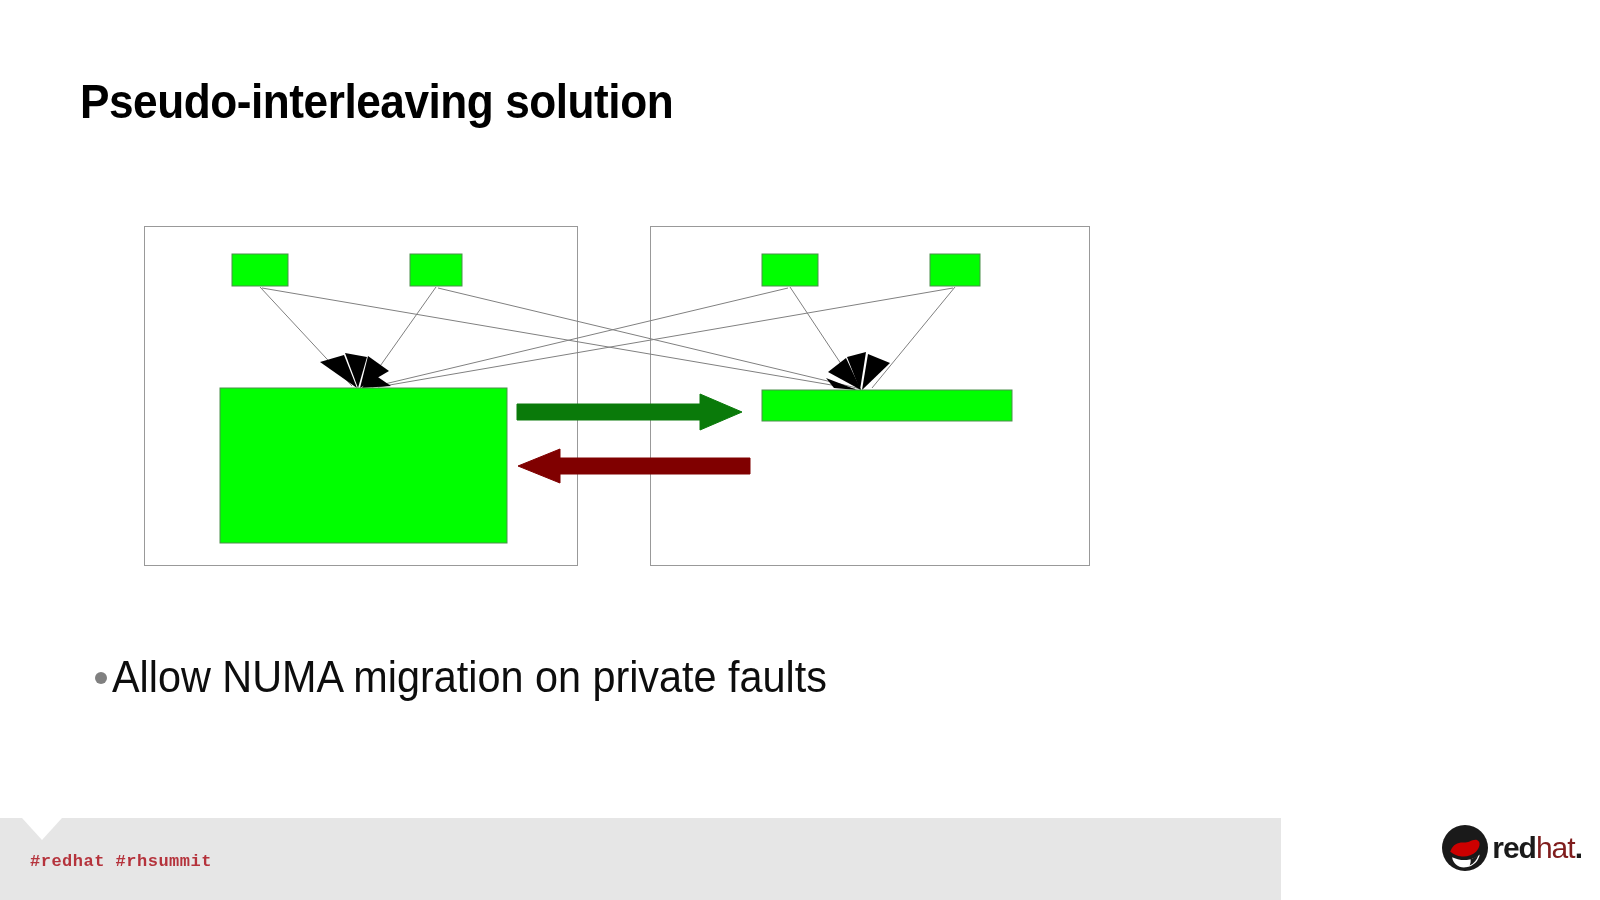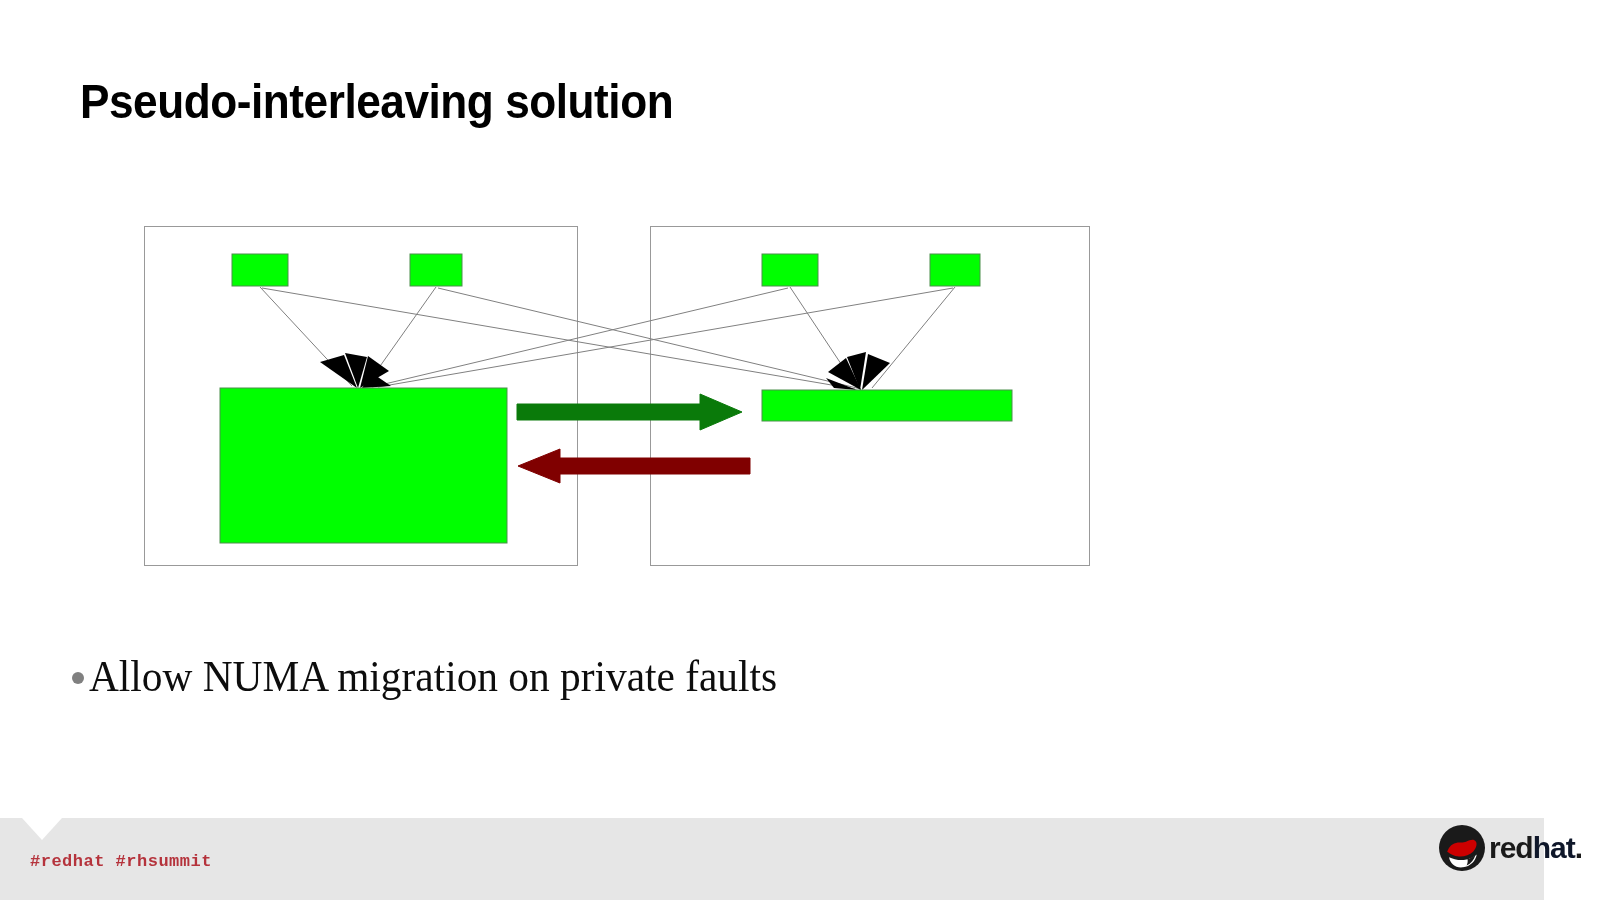--- a/index.html
+++ b/index.html
@@ -36,24 +36,23 @@
     top: 0;
     width: 1600px;
     height: 900px;
     pointer-events: none;
   }
   .diagram svg { display: block; }
 
   
   .bullets {
     position: absolute;
-    left: 72px;
+    left: 95px;
     top: 648px;
     width: 1450px;
-    font-family: Liberation Serif, serif;
   }
   .bullet-row {
     display: flex;
     align-items: flex-start;
     margin-bottom: 16px;
     height: 58px;
   }
   .bullet-dot {
     width: 12px;
     height: 12px;
@@ -70,21 +69,21 @@
     white-space: nowrap;
     transform: scaleX(0.94);
     transform-origin: left center;
   }
 
   
   .footer {
     position: absolute;
     left: 0;
     top: 818px;
-    width: 1544px;
+    width: 1281px;
     height: 82px;
     background: #e6e6e6;
   }
   .footer-notch {
     position: absolute;
     left: 22px;
     top: 0;
     width: 0;
     height: 0;
     border-left: 20px solid transparent;
@@ -111,21 +110,21 @@
   }
   .brand-mark { width: 46px; height: 46px; flex: 0 0 auto; }
   .brand-text {
     font-size: 30px;
     font-weight: bold;
     letter-spacing: -1px;
     margin-left: 4px;
     white-space: nowrap;
   }
   .brand-red { color: #1a1a1a; }
-  .brand-hat { color: #0f172a; font-weight: bold; }
+  .brand-hat { color: #7f1d1d; font-weight: normal; }
   .brand-dot { color: #1a1a1a; }
 </style>
 </head>
 <body>
 
 <div class="slide-title">Pseudo-interleaving solution</div>
 
 <div class="diagram">
   <svg width="1600" height="900" viewBox="0 0 1600 900" xmlns="http://www.w3.org/2000/svg">
 

